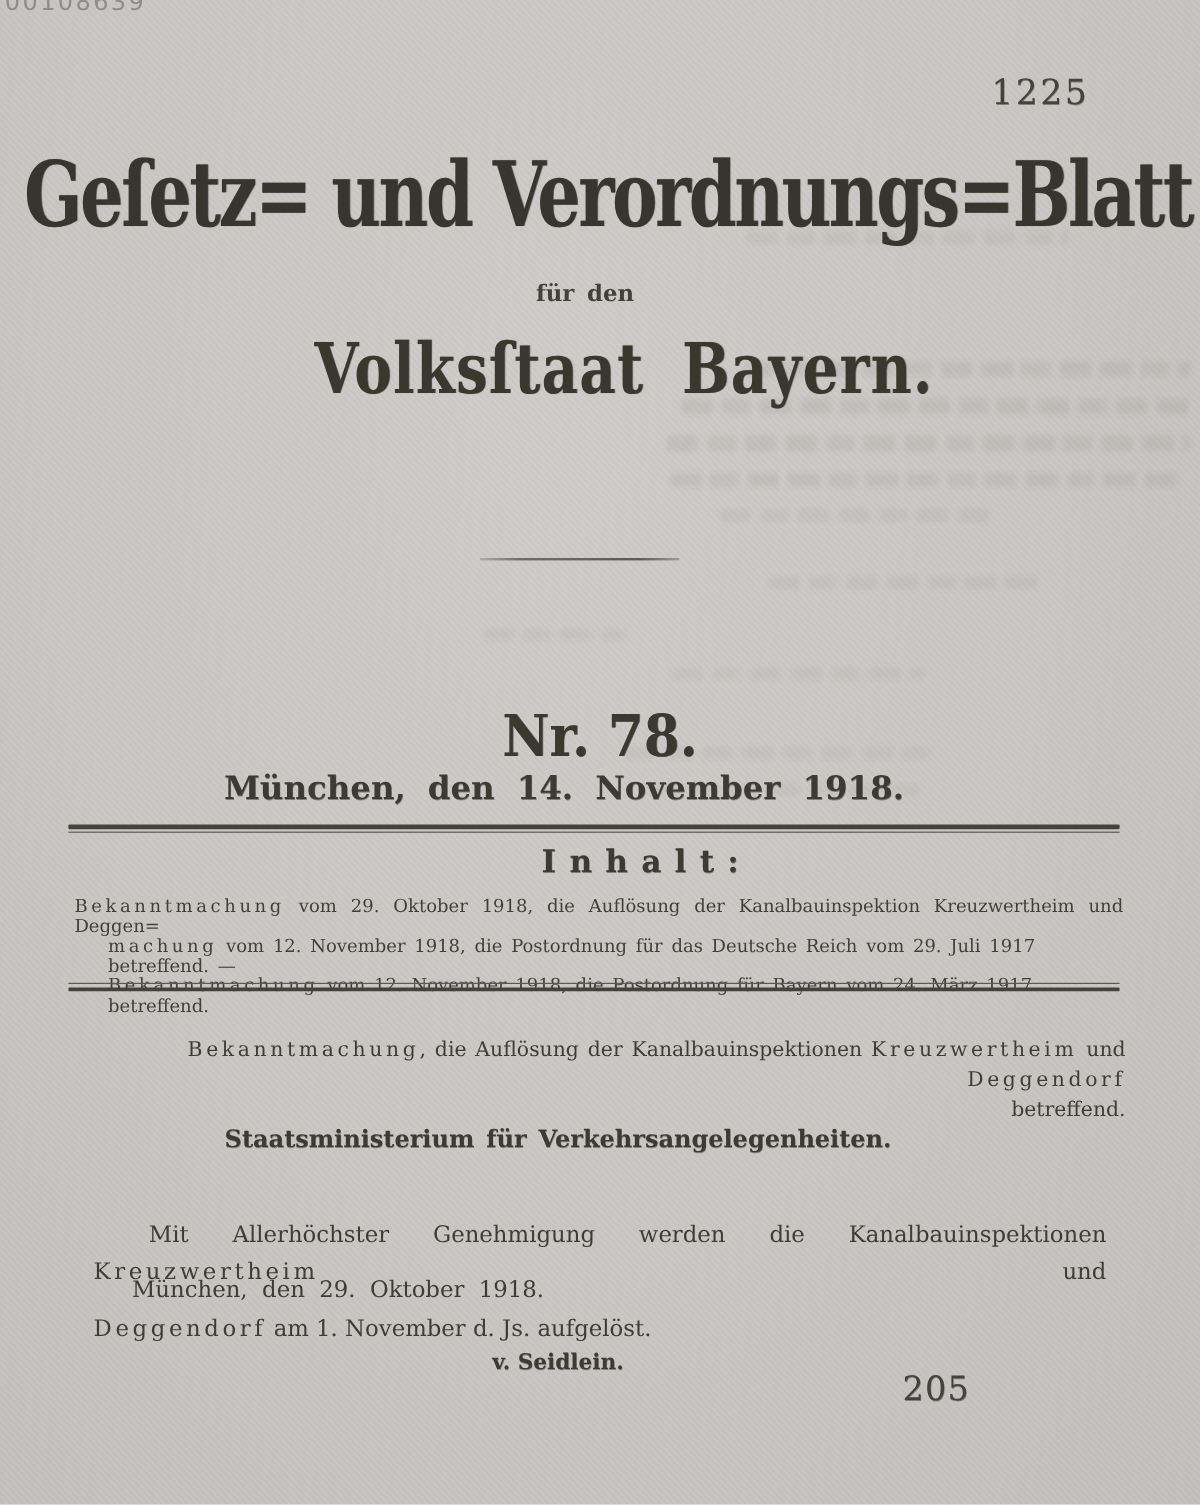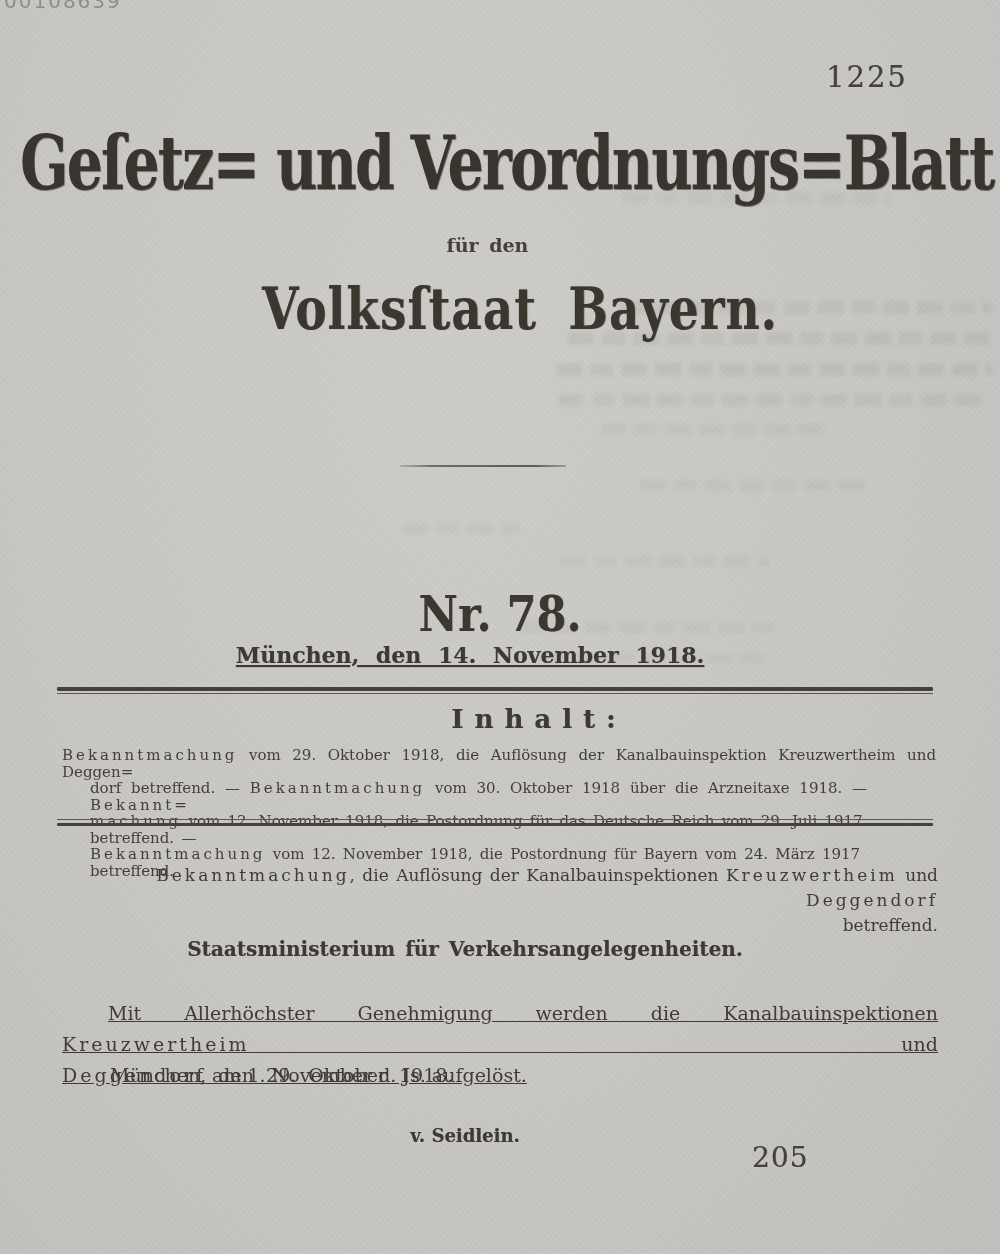--- a/index.html
+++ b/index.html
@@ -78,24 +78,23 @@
 
   
   .issue-number {
     position: absolute; top: 586px; left: 0; width: 1000px;
     text-align: center; font-size: 43px; font-weight: bold; color: #3b382f;
     transform: scaleY(1.12); transform-origin: top center;
     text-shadow: 0.5px 0.4px 0.5px rgba(40,37,32,.5);
   }
   .issue-dateline {
     position: absolute; top: 642px; left: 0; width: 940px;
-    text-align: center; font-size: 22px; font-weight: bold; color: #3d3a33;
+    text-align: center; font-size: 27px; font-weight: bold; color: #3d3a33;
     word-spacing: 9px;
     text-shadow: 0.4px 0.3px 0.5px rgba(40,37,32,.45);
-    text-decoration: underline;
   }
 
   
   .rule-double { position: absolute; left: 57px; width: 876px; }
   .rd-top   { top: 687px; }
   .rd-bottom{ top: 819px; }
   .rule-double .thick { height: 4px; background: #45423c; border-radius: 1px; }
   .rule-double .thin  { height: 1px; background: #5c5953; }
   .rd-top .thin  { margin-top: 2px; }
   .rd-bottom .thick { margin-top: 3px; height: 3px; }
@@ -128,21 +127,21 @@
   .ministry {
     position: absolute; top: 937px; left: 0; width: 930px;
     text-align: center; font-size: 20px; font-weight: bold; color: #3d3a33;
     word-spacing: 3px;
     text-shadow: 0.3px 0.3px 0.4px rgba(40,37,32,.4);
   }
   .body-para {
     position: absolute; top: 998px; left: 62px; width: 876px;
     font-size: 19px; line-height: 31px; color: #403c35;
   }
-  .body-para p { margin: 0; text-decoration: underline; }
+  .body-para p { margin: 16px; }
   .bp-l1 { text-indent: 46px; text-align: justify; text-align-last: justify; }
   .ann-dateline {
     position: absolute; top: 1064px; left: 110px;
     font-size: 19px; color: #403c35; word-spacing: 6px;
   }
   .signature {
     position: absolute; top: 1125px; left: 0; width: 930px;
     text-align: center; font-size: 18px; font-weight: bold; color: #3d3a33;
   }
   .footer-number {
@@ -181,21 +180,20 @@
 
   <div class="rule-double rd-top">
     <div class="thick"></div>
     <div class="thin"></div>
   </div>
 
   <div class="inhalt-heading ink">Inhalt:</div>
 
   <div class="inhalt-body">
     <p class="il just"><span class="sperr">Bekanntmachung</span><span> vom 29. Oktober 1918, die Auflösung der Kanalbauinspektion Kreuzwertheim und Deggen=</span></p>
-    <p class="il ind ws5"><span>dorf betreffend. — </span><span class="sperr">Bekanntmachung</span><span> vom 30. Oktober 1918 über die Arzneitaxe 1918. — </span><span class="sperr">Bekannt=</span></p>
     <p class="il ind ws2"><span class="sperr">machung</span><span> vom 12. November 1918, die Postordnung für das Deutsche Reich vom 29. Juli 1917 betreffend. —</span></p>
     <p class="il ind ws2"><span class="sperr">Bekanntmachung</span><span> vom 12. November 1918, die Postordnung für Bayern vom 24. März 1917 betreffend.</span></p>
   </div>
 
   <div class="rule-double rd-bottom">
     <div class="thin"></div>
     <div class="thick"></div>
   </div>
 
   <div class="ann-title">

